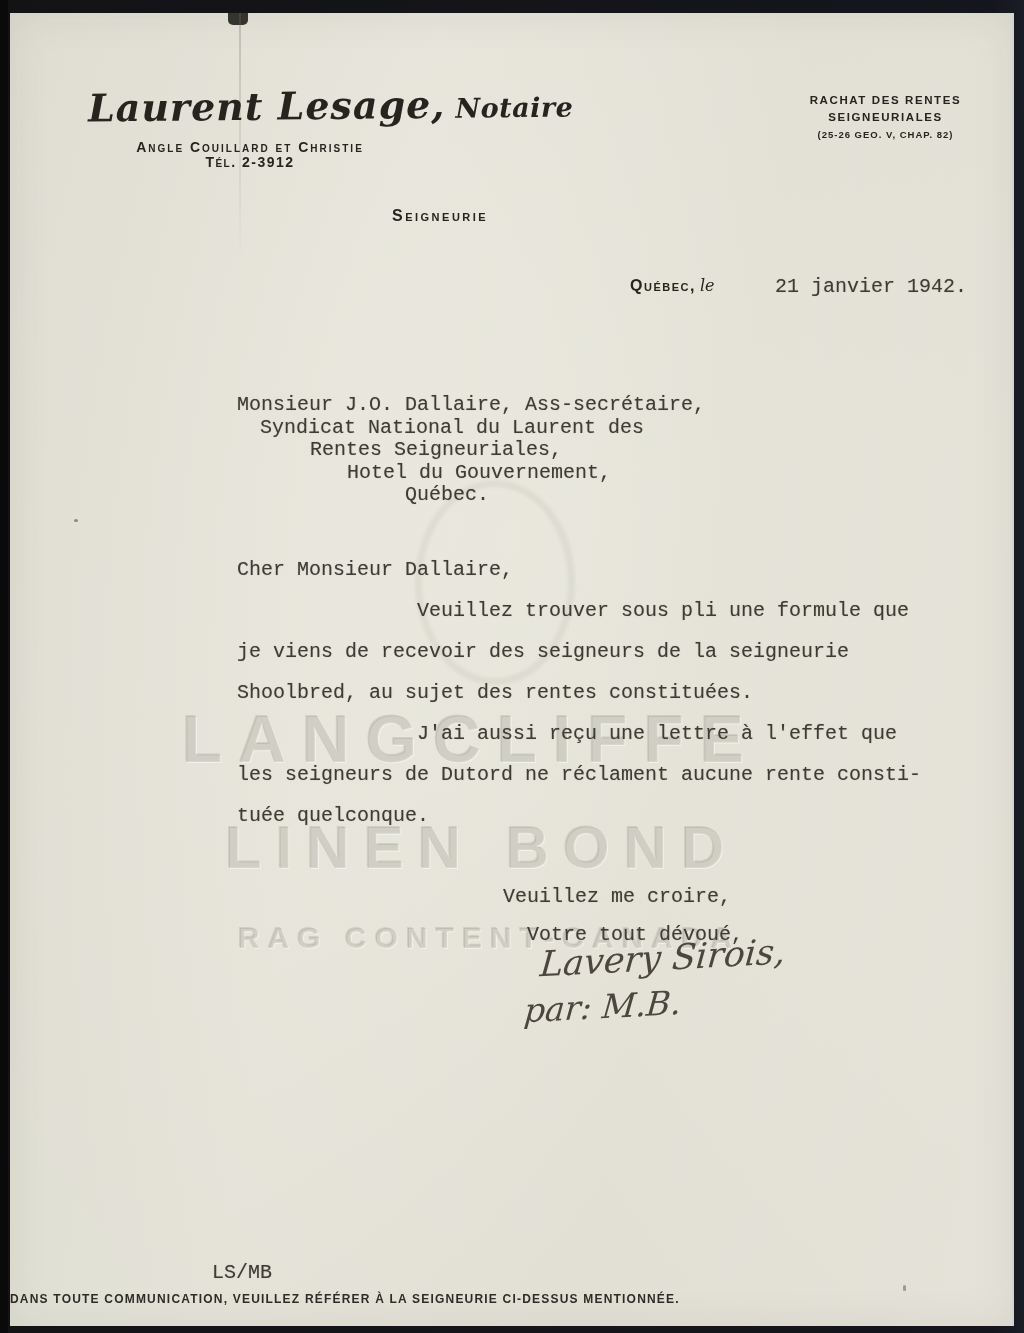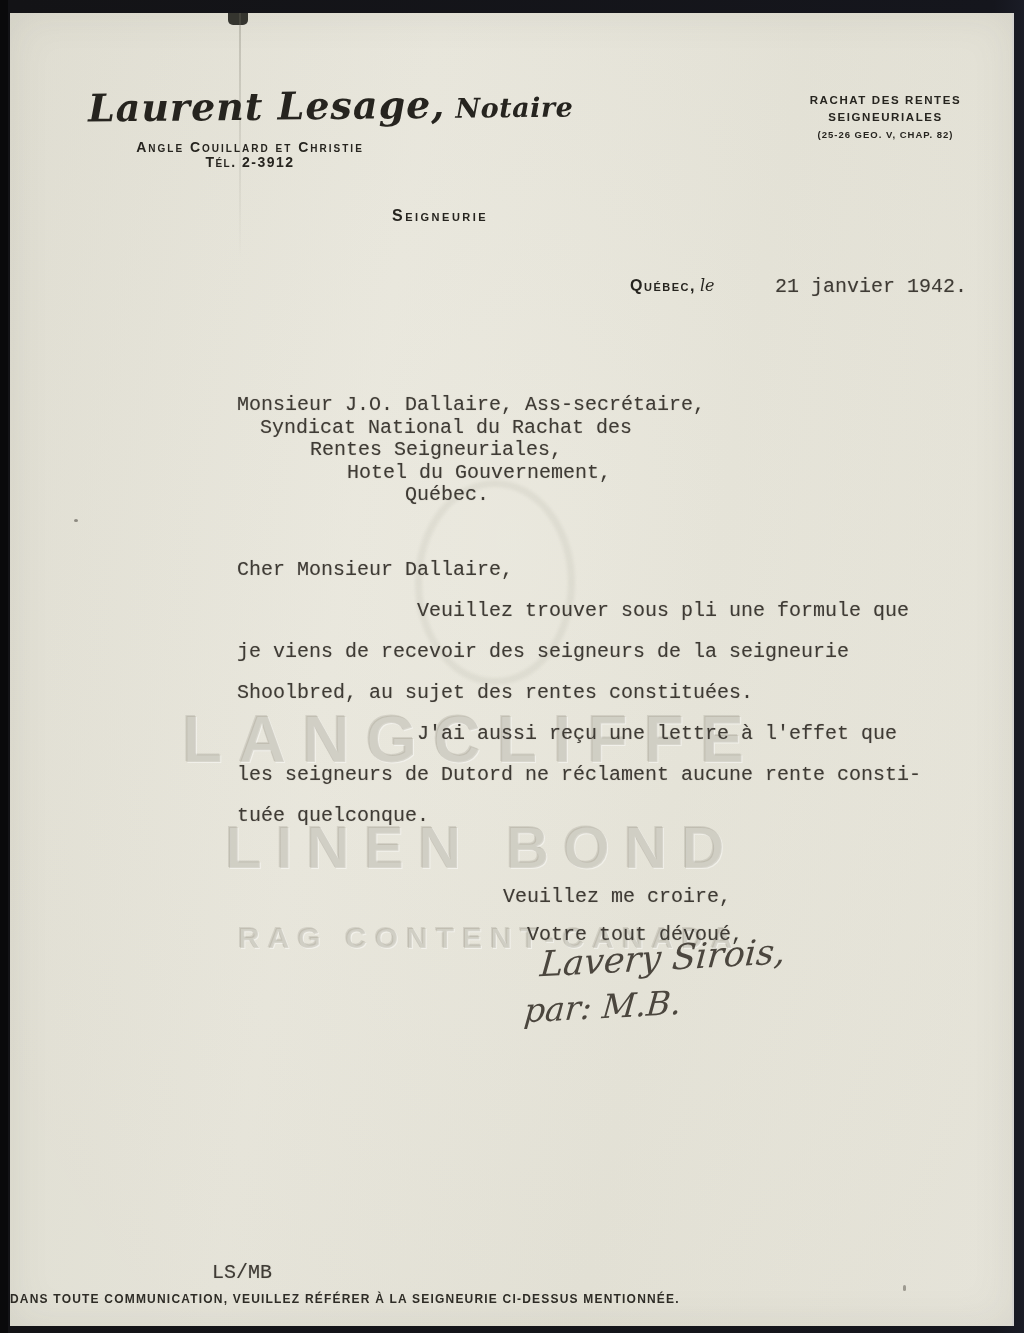--- a/index.html
+++ b/index.html
@@ -107,21 +107,21 @@
 
     <div class="abs lh-seigneurie">Seigneurie</div>
 
     <div class="abs lh-place">
       <span>Québec,</span><span class="lh-le">le</span>
     </div>
     <div class="abs typed date-typed">21 janvier 1942.</div>
 
     <div class="abs typed recipient">
       <div class="r1">Monsieur J.O. Dallaire, Ass-secrétaire,</div>
-      <div class="r2">Syndicat National du Rachat des</div>
+      <div class="r2">Syndicat National du Laurent des</div>
       <div class="r3">Rentes Seigneuriales,</div>
       <div class="r4">Hotel du Gouvernement,</div>
       <div class="r5">Québec.</div>
     </div>
 
     <div class="abs typed body-block">
       <div>Cher Monsieur Dallaire,</div>
       <div class="indent">Veuillez trouver sous pli une formule que</div>
       <div>je viens de recevoir des seigneurs de la seigneurie</div>
       <div>Shoolbred, au sujet des rentes constituées.</div>

